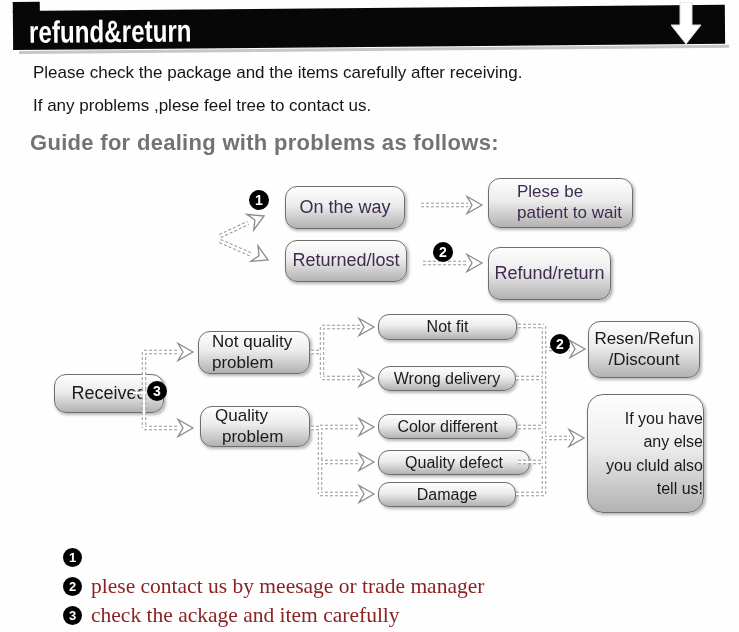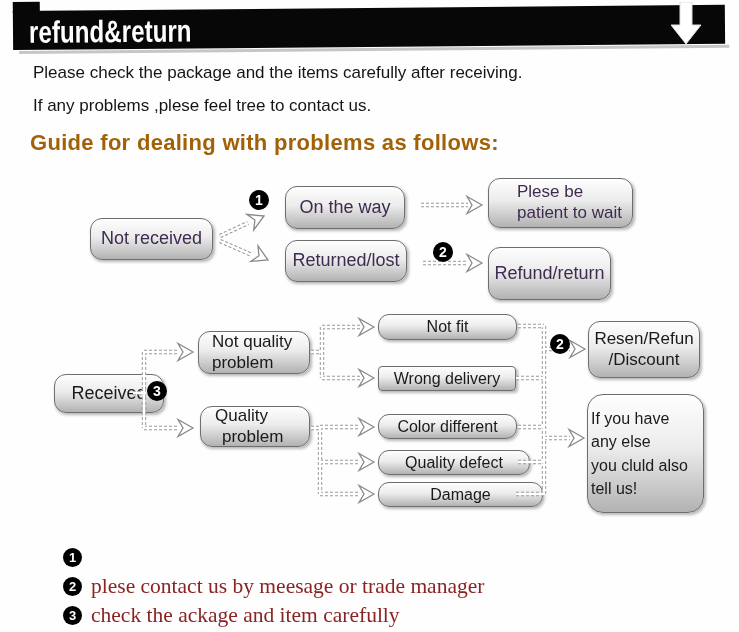--- a/index.html
+++ b/index.html
@@ -11,21 +11,21 @@
                transform:rotate(-0.5deg);transform-origin:left center;}
   .banner-tab{position:absolute;left:0;top:-9px;width:27px;height:11px;background:#070707;}
   .banner-bar{position:absolute;left:0;top:0;width:100%;height:100%;background:#070707;}
   .banner-shadow{position:absolute;left:6px;top:40px;width:710px;height:3px;background:#c6c6c6;}
   .banner-title{position:absolute;left:16px;top:4px;color:#fff;font-weight:bold;font-size:31px;
                 letter-spacing:0px;transform:scaleX(0.78);transform-origin:left center;white-space:nowrap;}
   .banner-arrow{position:absolute;left:671px;top:2px;z-index:5;}
 
   
   .intro{position:absolute;color:#151515;font-size:17px;white-space:nowrap;}
-  .heading{position:absolute;left:30px;top:130px;color:#a16207;font-size:22px;font-weight:bold;
+  .heading{position:absolute;left:30px;top:130px;color:#737373;font-size:22px;font-weight:bold;
            letter-spacing:0.3px;white-space:nowrap;}
 
   
   .box{position:absolute;box-sizing:border-box;border:1.4px solid #6e6e6e;border-radius:12px;
        background:linear-gradient(180deg,#fefefe 0%,#ececec 45%,#b2b2b2 100%);
        box-shadow:1.5px 2px 3px rgba(0,0,0,0.28);
        display:flex;flex-direction:column;justify-content:center;align-items:center;}
   .box .ln{display:block;line-height:1.22;white-space:nowrap;}
   .f1{color:#3f2b50;font-size:18px;}
   .f2{color:#1a1a1a;font-size:16px;}
@@ -95,23 +95,20 @@
       <use href="#ah" transform="translate(374,327)"></use>
       <use href="#ah" transform="translate(374,378)"></use>
       <use href="#ah" transform="translate(374,427)"></use>
       <use href="#ah" transform="translate(374,462)"></use>
       <use href="#ah" transform="translate(374,494)"></use>
       <use href="#ah" transform="translate(585,349)"></use>
       <use href="#ah" transform="translate(584,438)"></use>
     </g>
   </svg>
 
-  <div class="box f1" style="left:90px;top:218px;width:123px;height:42px;">
-    <span class="ln">Not received</span>
-  </div>
   <div class="badge" style="left:249px;top:190px;">1</div>
   <div class="box f1" style="left:285px;top:186px;width:120px;height:43px;">
     <span class="ln">On the way</span>
   </div>
   <div class="box f1" style="left:285px;top:240px;width:122px;height:42px;">
     <span class="ln">Returned/lost</span>
   </div>
   <div class="badge" style="left:433px;top:242px;">2</div>
   <div class="box f1 la" style="left:488px;top:178px;width:145px;height:50px;padding-left:28px;font-size:17px;">
     <span class="ln">Plese be</span>
@@ -131,39 +128,39 @@
     <span class="ln">problem</span>
   </div>
   <div class="box f2 la" style="left:200px;top:406px;width:110px;height:41px;padding-left:14px;font-size:17px;">
     <span class="ln">Quality</span>
     <span class="ln" style="margin-left:7px;">problem</span>
   </div>
 
   <div class="box f2" style="left:378px;top:314px;width:139px;height:26px;border-radius:11px;">
     <span class="ln">Not fit</span>
   </div>
-  <div class="box f2" style="left:378px;top:366px;width:138px;height:25px;border-radius:4px;">
+  <div class="box f2" style="left:378px;top:366px;width:138px;height:25px;border-radius:12px;">
     <span class="ln">Wrong delivery</span>
   </div>
   <div class="box f2" style="left:378px;top:414px;width:139px;height:25px;border-radius:11px;">
     <span class="ln">Color different</span>
   </div>
   <div class="box f2" style="left:378px;top:450px;width:152px;height:25px;border-radius:11px;">
     <span class="ln">Quality defect</span>
   </div>
-  <div class="box f2" style="left:378px;top:482px;width:165px;height:25px;border-radius:11px;">
+  <div class="box f2" style="left:378px;top:482px;width:138px;height:25px;border-radius:11px;">
     <span class="ln">Damage</span>
   </div>
 
   <div class="badge" style="left:550px;top:334px;">2</div>
   <div class="box f2" style="left:588px;top:321px;width:112px;height:57px;font-size:17px;">
     <span class="ln">Resen/Refun</span>
     <span class="ln">/Discount</span>
   </div>
-  <div class="box f2 la" style="left:587px;top:394px;width:117px;height:119px;padding-left:3px;border-radius:16px;font-size:16px;">
+  <div class="box f2 la" style="left:587px;top:394px;width:117px;height:119px;padding-left:3px;border-radius:16px;font-size:16px;align-items:flex-end;">
     <span class="ln" style="line-height:1.45;">If you have</span>
     <span class="ln" style="line-height:1.45;">any else</span>
     <span class="ln" style="line-height:1.45;">you cluld also</span>
     <span class="ln" style="line-height:1.45;">tell us!</span>
   </div>
 
   <div class="notes">
     <div class="note-row">
       <span class="note-badge">1</span>
     </div>

